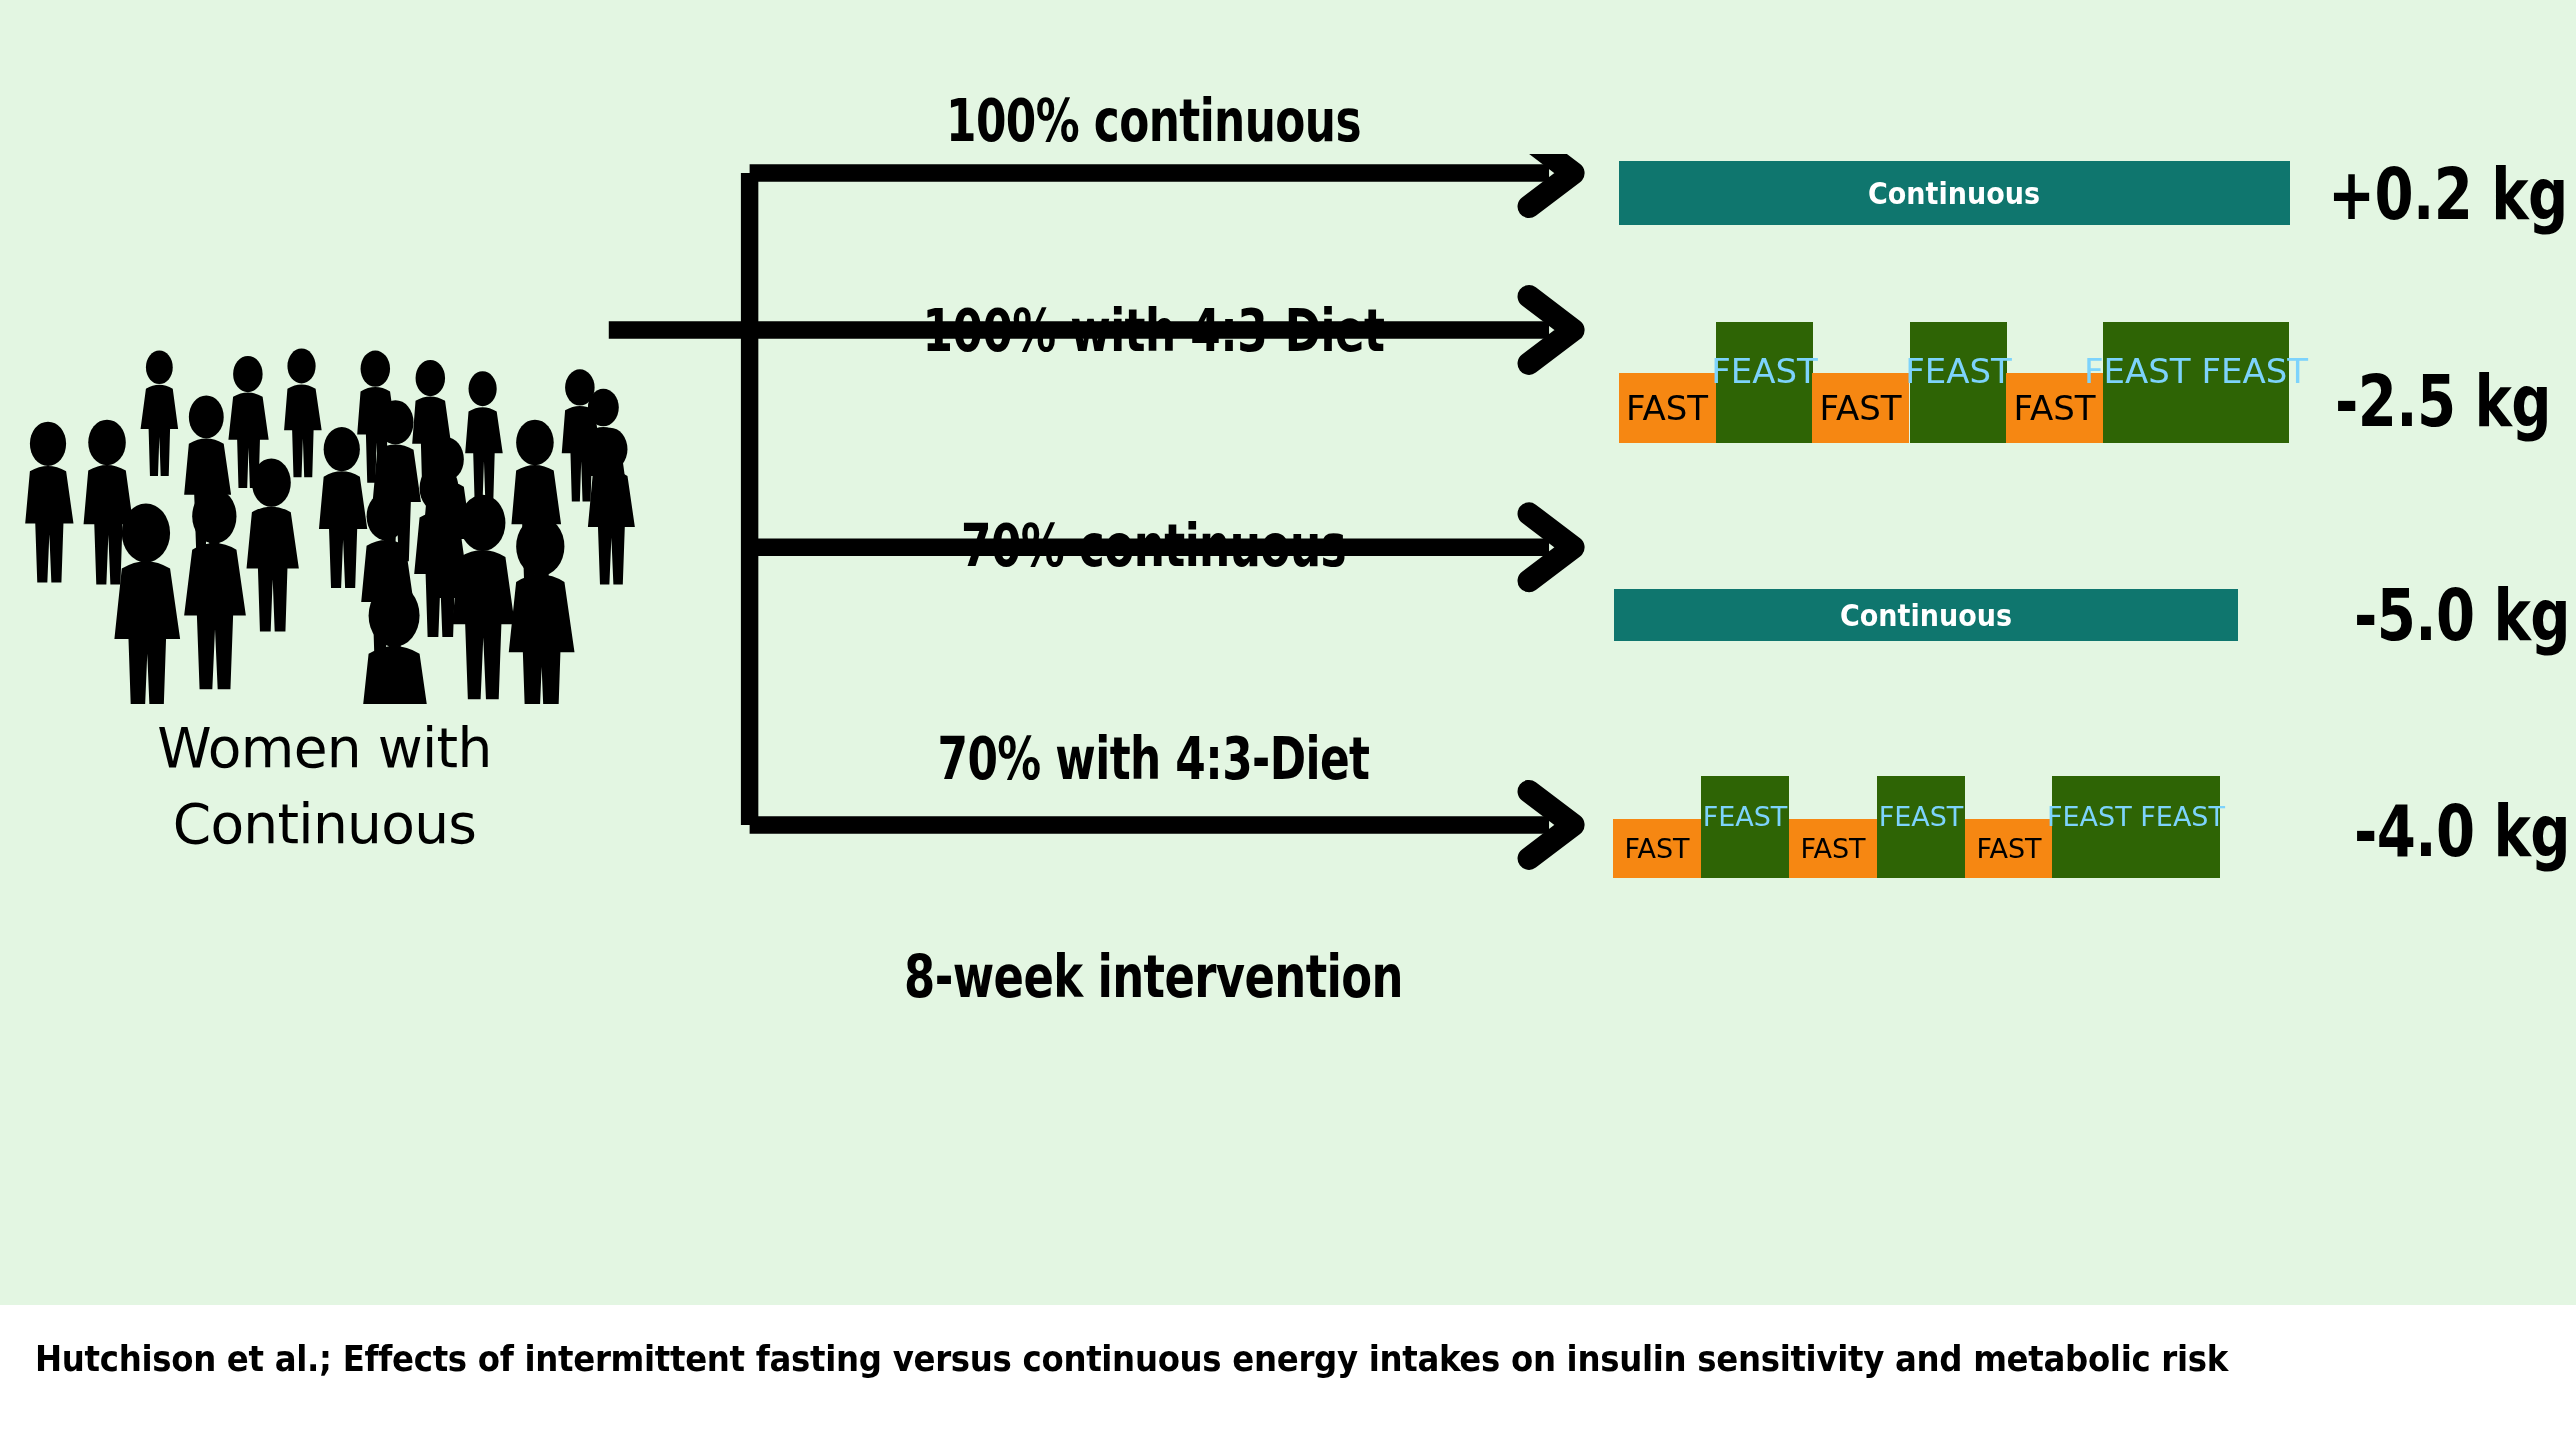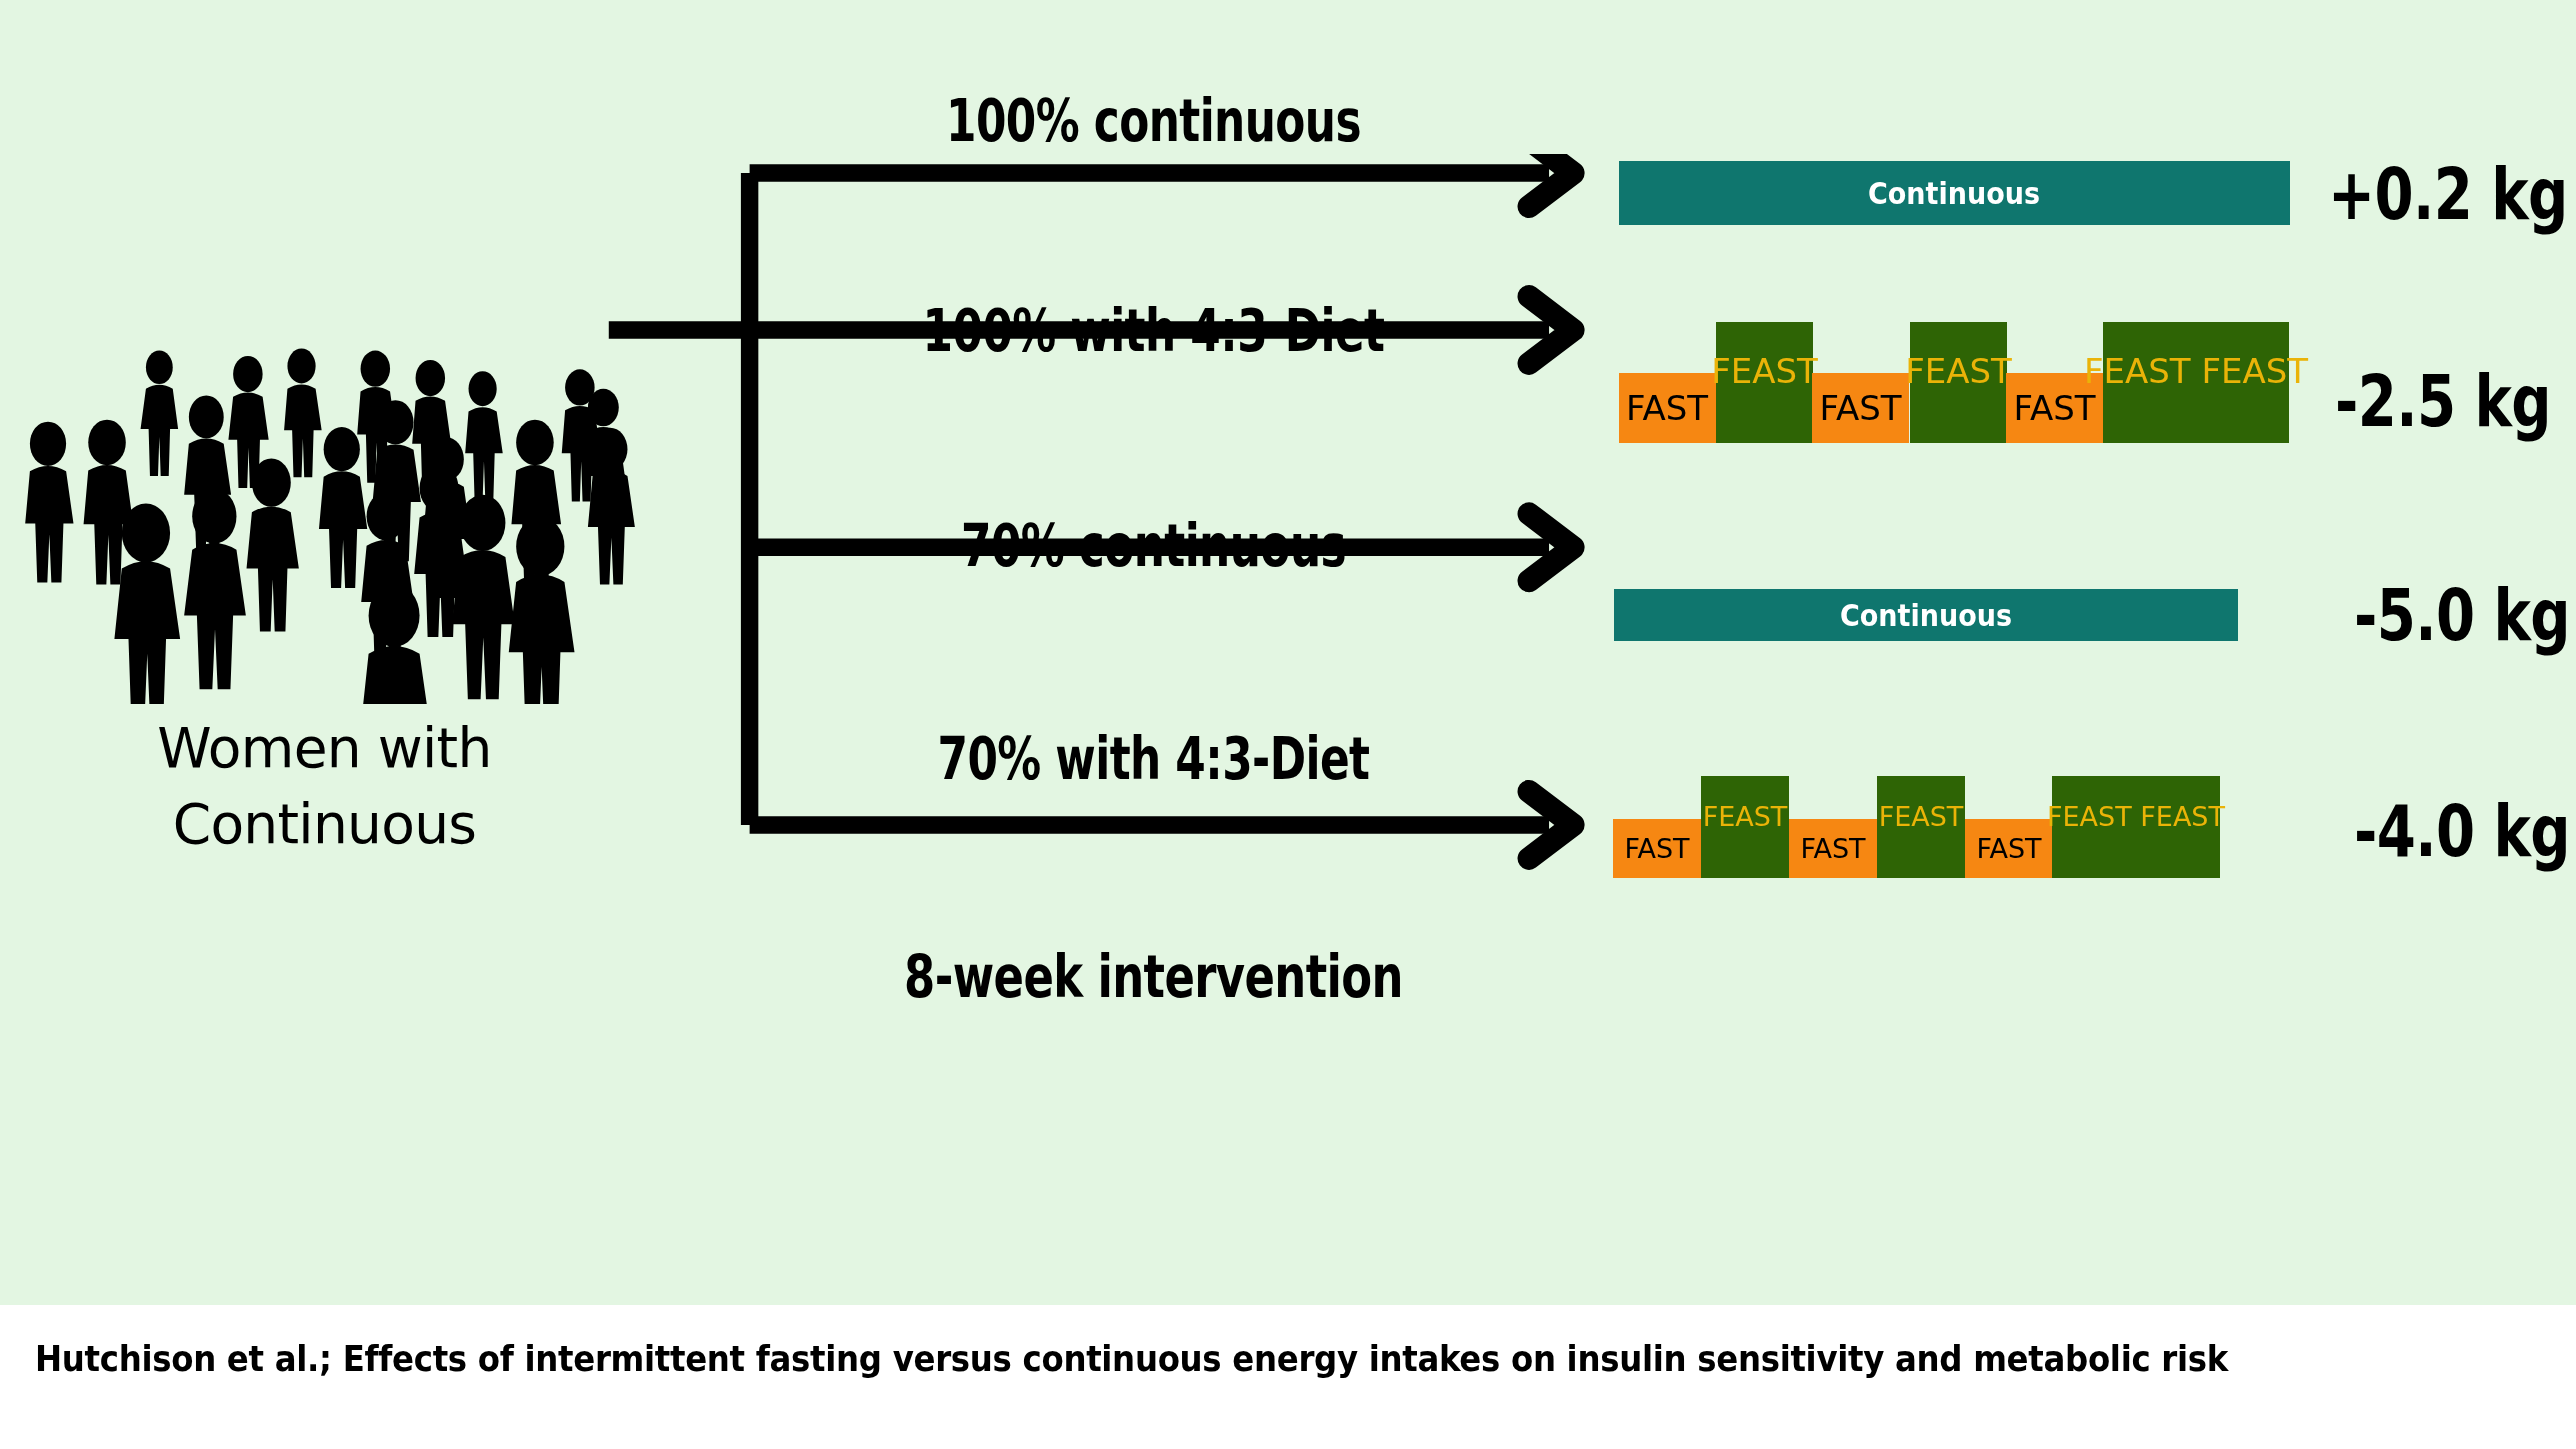--- a/index.html
+++ b/index.html
@@ -122,21 +122,21 @@
     bottom: 0;
     display: flex;
     align-items: center;
     justify-content: center;
     font-family: "DejaVu Sans", "Liberation Sans", sans-serif;
     font-weight: 400;
     line-height: 1;
     white-space: nowrap;
   }
   .blk.fast { background: #f68712; color: #000000; }
-  .blk.feast { background: #2e6405; color: #eab308; align-items: flex-start; }
+  .blk.feast { background: #2e6405; color: #7dd3fc; align-items: flex-start; }
 
   .row.r1 .blk { font-size: 34px; }
   .row.r1 .blk.feast { padding-top: 32px; box-sizing: border-box; }
   .row.r3 .blk { font-size: 27px; }
   .row.r3 .blk.feast { padding-top: 27px; box-sizing: border-box; }
 
   .result {
     position: absolute;
     font-family: "DejaVu Sans Condensed", "DejaVu Sans", "Liberation Sans Narrow", "Liberation Sans", sans-serif;
     font-weight: 700;

